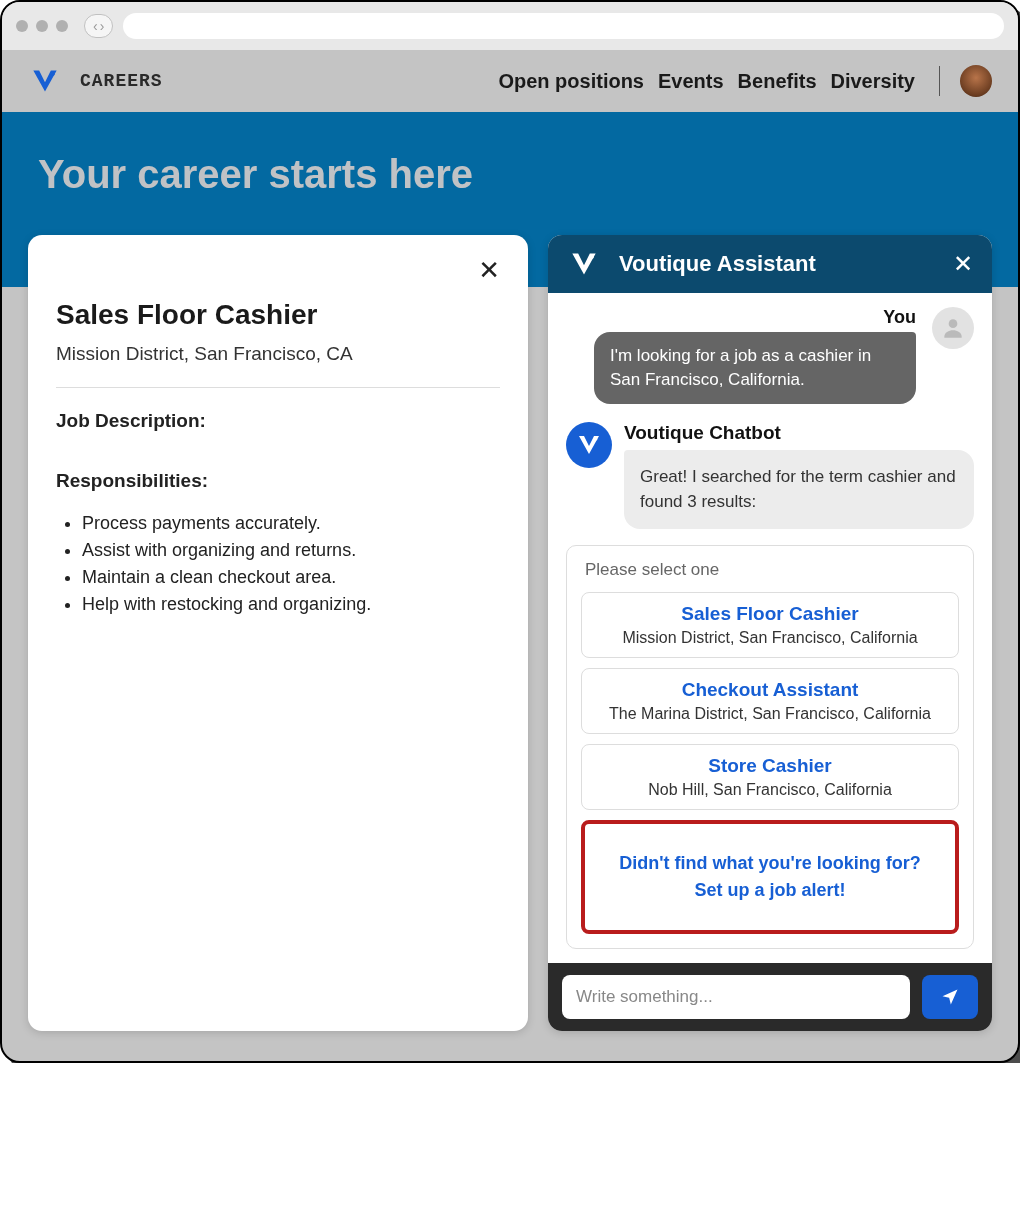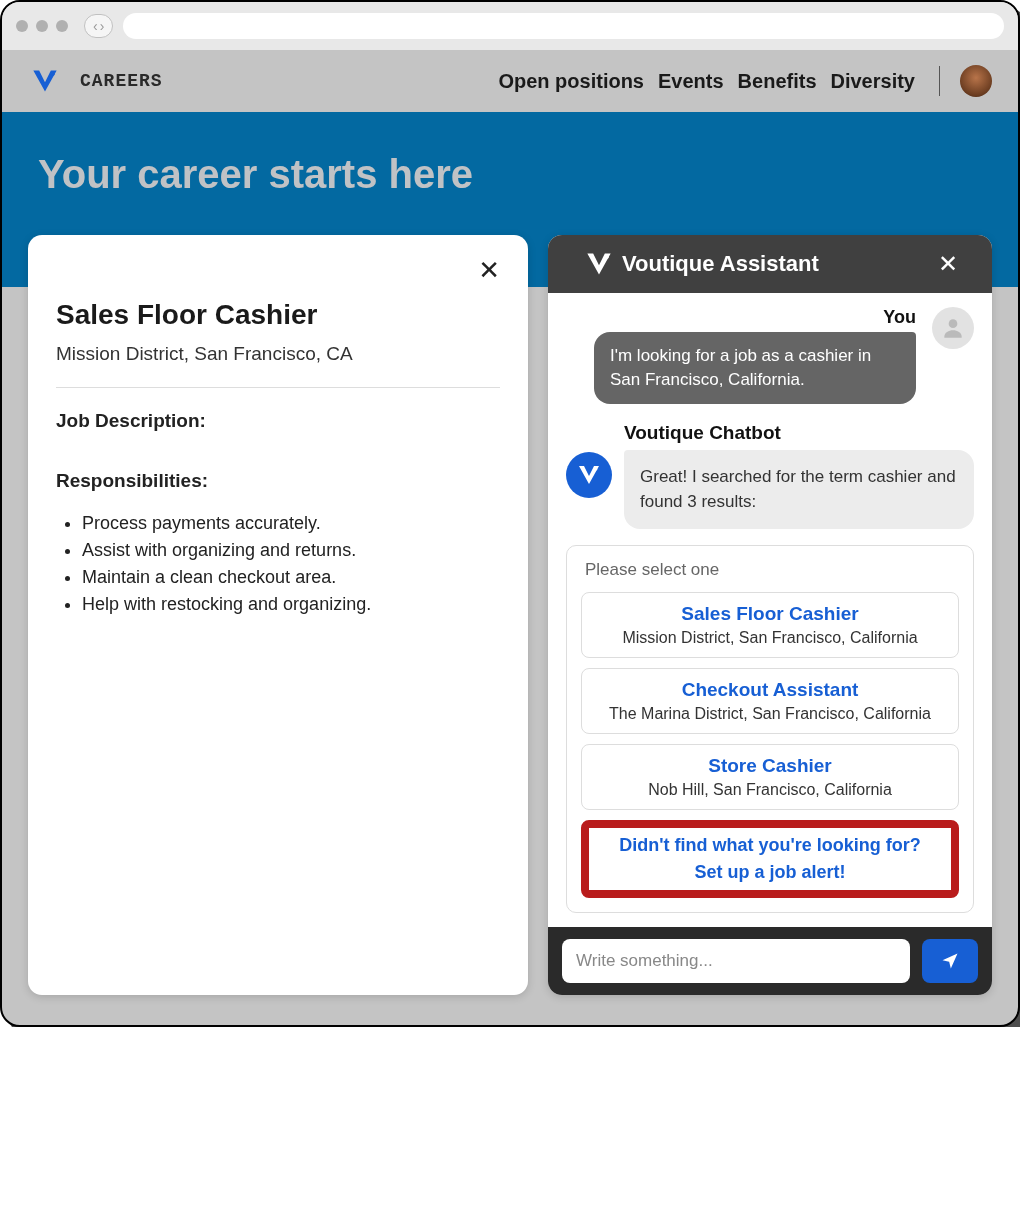--- a/index.html
+++ b/index.html
@@ -116,47 +116,47 @@
     border: none;
     border-radius: 30px;
     padding: 16px;
     font-size: 20px;
     font-weight: 700;
     cursor: pointer;
     width: 100%;
   }
   
   .chat-header {
-    background: #404040;
+    background: #0c4a6e;
     color: #fff;
     display: flex;
     align-items: center;
-    padding: 12px 34px;
-    gap: 6px;
+    padding: 12px 19px;
+    gap: 18px;
   }
   .chat-header .logo-v svg path { fill: #fff; }
   .chat-title { font-size: 22px; font-weight: 800; flex: 1; }
   .chat-close { font-size: 24px; color: #fff; cursor: pointer; }
   .chat-body { padding: 14px 18px; flex: 1; overflow-y: auto; }
   .msg-you-row { display: flex; align-items: flex-start; gap: 16px; justify-content: flex-end; }
   .you-label { font-weight: 800; font-size: 18px; color: #111; text-align: right; margin-bottom: 4px;}
   .you-avatar { width: 42px; height: 42px; border-radius: 50%; background: #e2e2e2; display:flex;align-items:center;justify-content:center; flex-shrink:0;}
   .you-avatar svg { width: 26px; height: 26px; fill: #bababa;}
   .you-col { display:flex; flex-direction:column; align-items:flex-end; flex:1;}
   .bubble-user {
     background: #656565;
     color: #fff;
     border-radius: 16px;
     border-top-right-radius: 4px;
     padding: 12px 16px;
     font-size: 17px;
     line-height: 1.4;
     max-width: 92%;
   }
-  .bot-row { display: flex; align-items: center; gap: 12px; margin-top: 18px; }
+  .bot-row { display: flex; align-items: flex-start; gap: 12px; margin-top: 18px; }
   .bot-avatar { width: 46px; height: 46px; border-radius: 50%; background: #175fd4; display:flex; align-items:center; justify-content:center; flex-shrink:0;}
   .bot-avatar svg { width: 24px; height: 24px; }
   .bot-col { flex: 1; }
   .bot-name { font-weight: 800; font-size: 19px; color: #111; margin-bottom: 6px; }
   .bubble-bot {
     background: #ececec;
     color: #333;
     border-radius: 16px;
     border-top-left-radius: 4px;
     padding: 14px 16px;
@@ -174,23 +174,23 @@
     border: 1px solid #ddd;
     border-radius: 8px;
     padding: 10px 12px;
     margin-bottom: 10px;
     text-align: center;
     cursor: pointer;
   }
   .result-title { color: #175fd4; font-weight: 800; font-size: 19px; }
   .result-loc { color: #333; font-size: 16px; margin-top: 4px; }
   .alert-item {
-    border: 8px solid #b91c1c;
+    border: 4px solid #b91c1c;
     border-radius: 8px;
-    padding: 4px;
+    padding: 26px;
     text-align: center;
     cursor: pointer;
   }
   .alert-item .line { color: #175fd4; font-weight: 800; font-size: 18px; line-height: 1.5;}
   .chat-input-bar {
     background: #2a2a2a;
     padding: 12px 14px;
     display: flex;
     gap: 12px;
     align-items: center;

